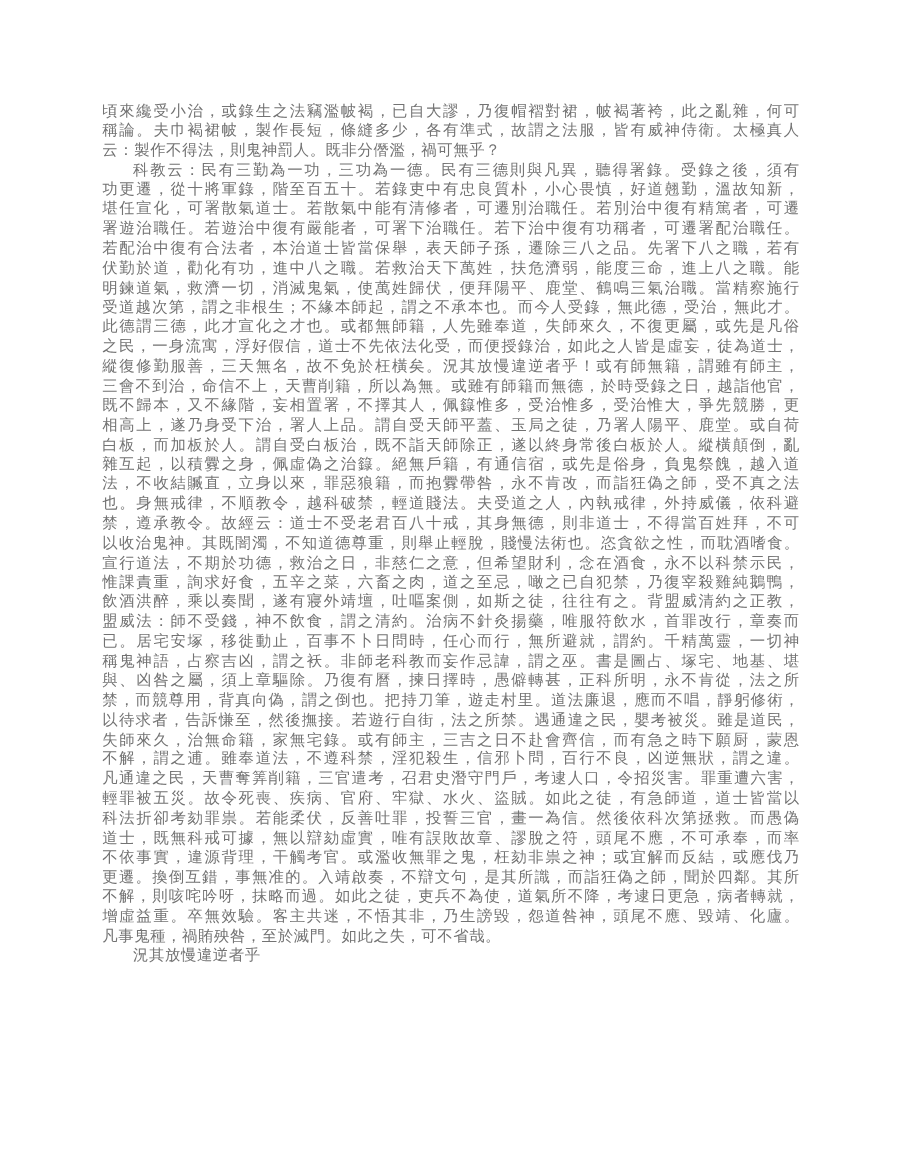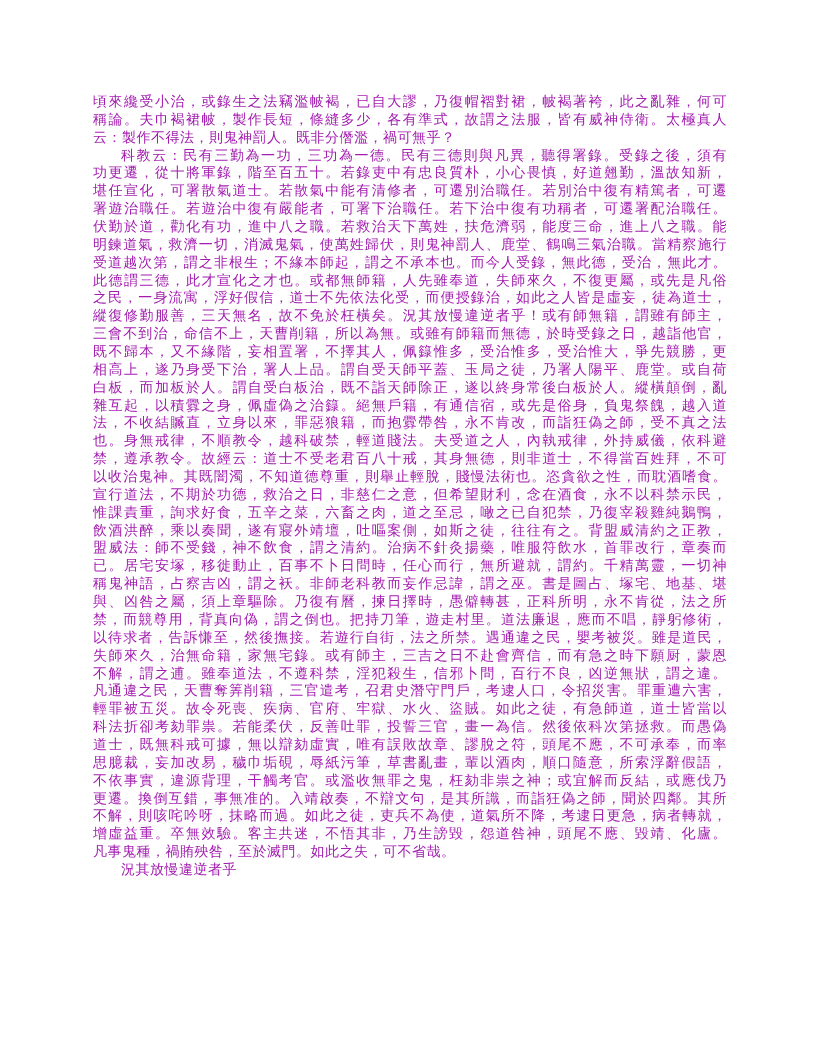--- a/index.html
+++ b/index.html
@@ -21,21 +21,21 @@
     background: #ffffff;
   }
   .textblock {
     position: absolute;
     left: 93px;
     top: 93px;
     width: 634px;
     font-family: "DejaVu Serif", "Liberation Serif", serif;
     font-size: 14px;
     line-height: 17.87px;
-    color: #a21caf;
+    color: #737373;
     letter-spacing: 0.5px;
   }
   .line {
     height: 17.87px;
     overflow: hidden;
   }
   .line.just {
     text-align: justify;
     text-align-last: justify;
   }
@@ -48,22 +48,23 @@
 
 <div class="page">
   <div class="textblock">
       <div class="line just">頃來纔受小治，或錄生之法竊濫帔褐，已自大謬，乃復帽褶對裙，帔褐著袴，此之亂雜，何可</div>
       <div class="line just">稱論。夫巾褐裙帔，製作長短，條縫多少，各有準式，故謂之法服，皆有威神侍衛。太極真人</div>
       <div class="line">云：製作不得法，則鬼神罰人。既非分僭濫，禍可無乎？</div>
       <div class="line just indent">科教云：民有三勤為一功，三功為一德。民有三德則與凡異，聽得署錄。受錄之後，須有</div>
       <div class="line just">功更遷，從十將軍錄，階至百五十。若錄吏中有忠良質朴，小心畏慎，好道翹勤，溫故知新，</div>
       <div class="line just">堪任宣化，可署散氣道士。若散氣中能有清修者，可遷別治職任。若別治中復有精篤者，可遷</div>
       <div class="line just">署遊治職任。若遊治中復有嚴能者，可署下治職任。若下治中復有功稱者，可遷署配治職任。</div>
+      <div class="line just">若配治中復有合法者，本治道士皆當保舉，表天師子孫，遷除三八之品。先署下八之職，若有</div>
       <div class="line just">伏勤於道，勸化有功，進中八之職。若救治天下萬姓，扶危濟弱，能度三命，進上八之職。能</div>
-      <div class="line just">明鍊道氣，救濟一切，消滅鬼氣，使萬姓歸伏，則鬼神罰人、鹿堂、鶴鳴三氣治職。當精察施行</div>
+      <div class="line just">明鍊道氣，救濟一切，消滅鬼氣，使萬姓歸伏，便拜陽平、鹿堂、鶴鳴三氣治職。當精察施行</div>
       <div class="line just">受道越次第，謂之非根生；不緣本師起，謂之不承本也。而今人受錄，無此德，受治，無此才。</div>
       <div class="line just">此德謂三德，此才宣化之才也。或都無師籍，人先雖奉道，失師來久，不復更屬，或先是凡俗</div>
       <div class="line just">之民，一身流寓，浮好假信，道士不先依法化受，而便授錄治，如此之人皆是虛妄，徒為道士，</div>
       <div class="line just">縱復修勤服善，三天無名，故不免於枉橫矣。況其放慢違逆者乎！或有師無籍，謂雖有師主，</div>
       <div class="line just">三會不到治，命信不上，天曹削籍，所以為無。或雖有師籍而無德，於時受錄之日，越詣他官，</div>
       <div class="line just">既不歸本，又不緣階，妄相置署，不擇其人，佩籙惟多，受治惟多，受治惟大，爭先競勝，更</div>
       <div class="line just">相高上，遂乃身受下治，署人上品。謂自受天師平蓋、玉局之徒，乃署人陽平、鹿堂。或自荷</div>
       <div class="line just">白板，而加板於人。謂自受白板治，既不詣天師除正，遂以終身常後白板於人。縱橫顛倒，亂</div>
       <div class="line just">雜互起，以積釁之身，佩虛偽之治籙。絕無戶籍，有通信宿，或先是俗身，負鬼祭餽，越入道</div>
       <div class="line just">法，不收結贓直，立身以來，罪惡狼籍，而抱釁帶咎，永不肯改，而詣狂偽之師，受不真之法</div>
@@ -78,21 +79,20 @@
       <div class="line just">稱鬼神語，占察吉凶，謂之袄。非師老科教而妄作忌諱，謂之巫。書是圖占、塚宅、地基、堪</div>
       <div class="line just">與、凶咎之屬，須上章驅除。乃復有曆，揀日擇時，愚僻轉甚，正科所明，永不肯從，法之所</div>
       <div class="line just">禁，而競尊用，背真向偽，謂之倒也。把持刀筆，遊走村里。道法廉退，應而不唱，靜躬修術，</div>
       <div class="line just">以待求者，告訴慊至，然後撫接。若遊行自街，法之所禁。遇通違之民，嬰考被災。雖是道民，</div>
       <div class="line just">失師來久，治無命籍，家無宅錄。或有師主，三吉之日不赴會齊信，而有急之時下願厨，蒙恩</div>
       <div class="line just">不解，謂之逋。雖奉道法，不遵科禁，淫犯殺生，信邪卜問，百行不良，凶逆無狀，謂之違。</div>
       <div class="line just">凡通違之民，天曹奪筭削籍，三官遣考，召君史潛守門戶，考逮人口，令招災害。罪重遭六害，</div>
       <div class="line just">輕罪被五災。故令死喪、疾病、官府、牢獄、水火、盜賊。如此之徒，有急師道，道士皆當以</div>
       <div class="line just">科法折卻考劾罪祟。若能柔伏，反善吐罪，投誓三官，畫一為信。然後依科次第拯救。而愚偽</div>
       <div class="line just">道士，既無科戒可據，無以辯劾虛實，唯有誤敗故章、謬脫之符，頭尾不應，不可承奉，而率</div>
-      <div class="line just">思臆裁，妄加改易，穢巾垢硯，辱紙污筆，草書亂畫，輩以酒肉，順口隨意，所索浮辭假語，</div>
       <div class="line just">不依事實，違源背理，干觸考官。或濫收無罪之鬼，枉劾非祟之神；或宜解而反結，或應伐乃</div>
       <div class="line just">更遷。換倒互錯，事無准的。入靖啟奏，不辯文句，是其所識，而詣狂偽之師，聞於四鄰。其所</div>
       <div class="line just">不解，則咳咤吟呀，抹略而過。如此之徒，吏兵不為使，道氣所不降，考逮日更急，病者轉就，</div>
       <div class="line just">增虛益重。卒無效驗。客主共迷，不悟其非，乃生謗毀，怨道咎神，頭尾不應、毀靖、化廬。</div>
       <div class="line">凡事鬼種，禍賄殃咎，至於滅門。如此之失，可不省哉。</div>
       <div class="line indent">況其放慢違逆者乎</div>
     </div>
 </div>
 
 </body></html>

